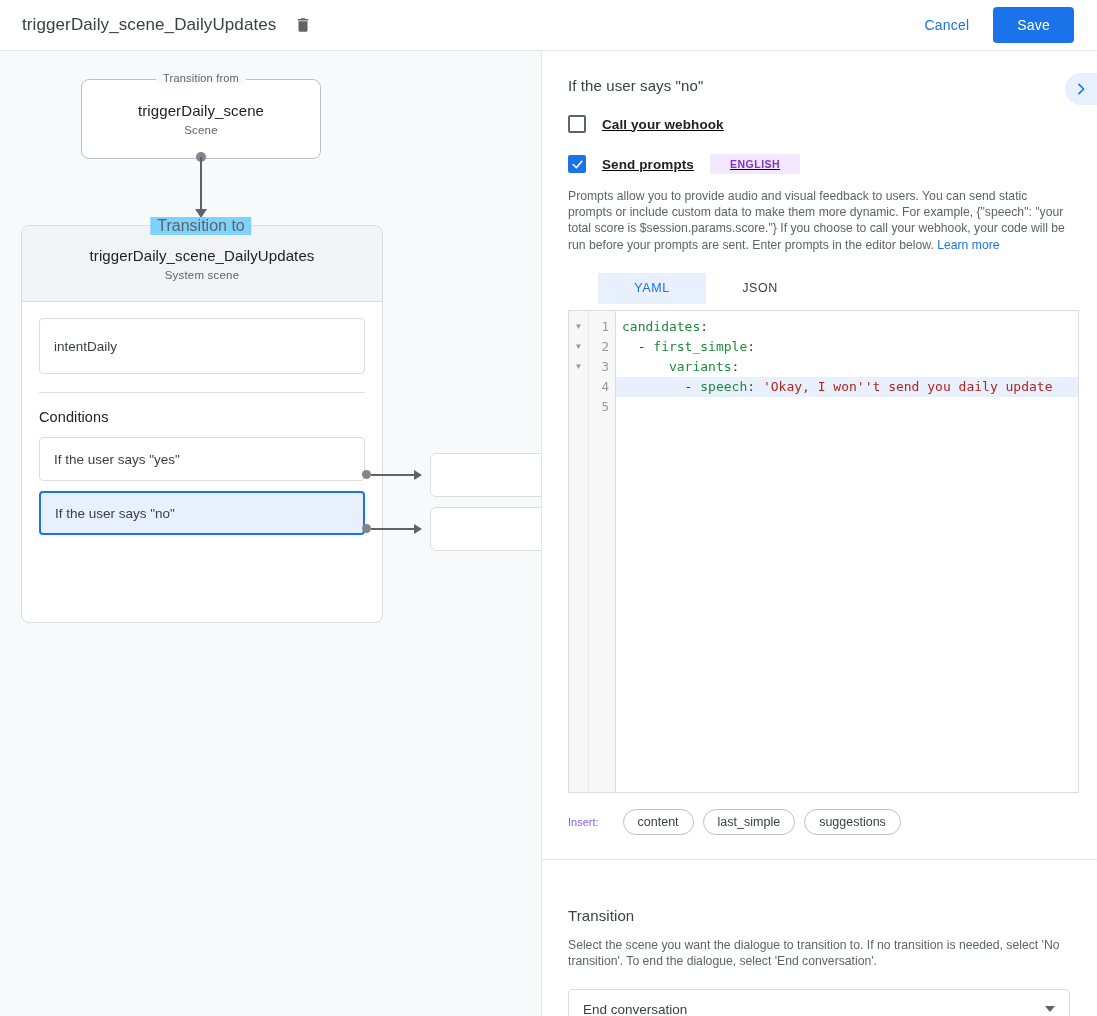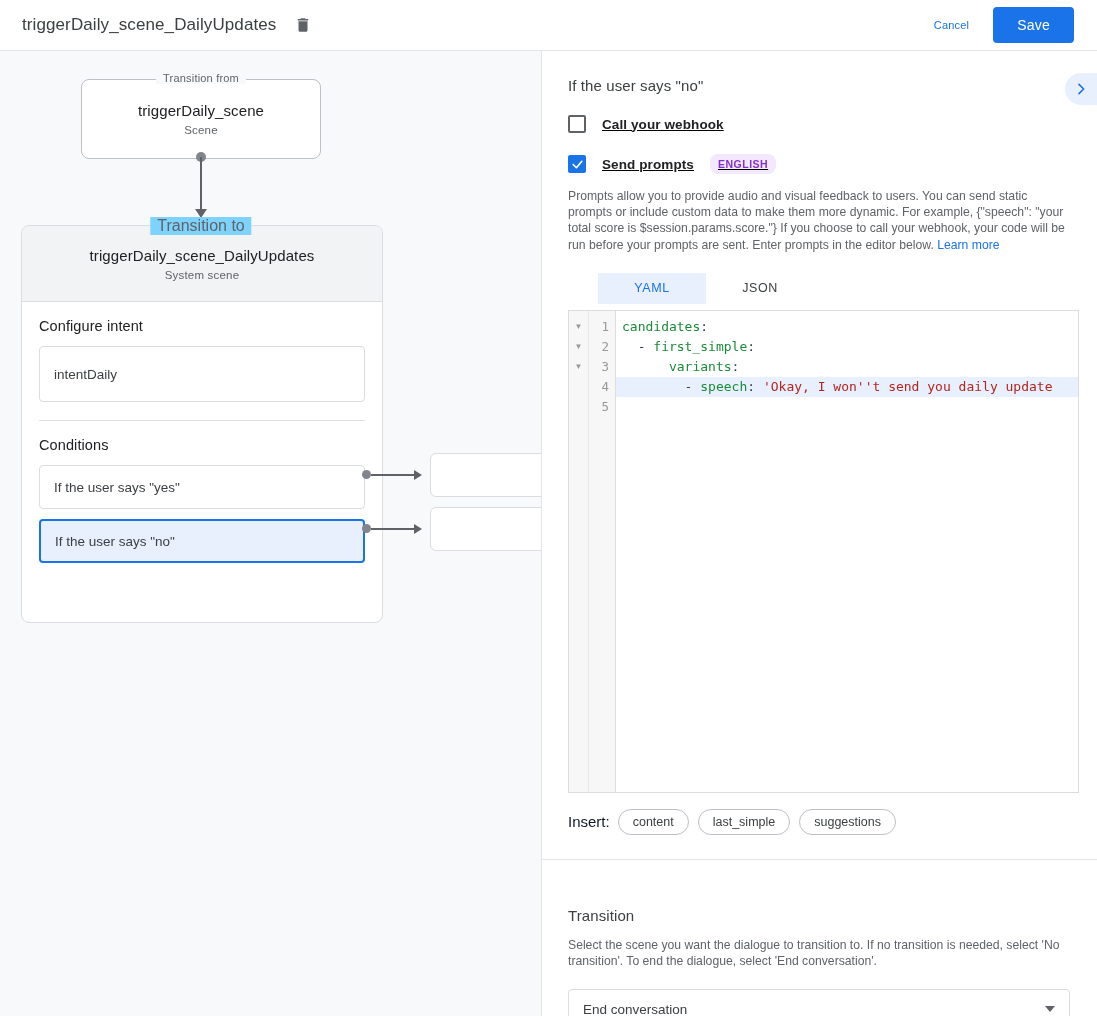--- a/index.html
+++ b/index.html
@@ -27,21 +27,21 @@
   }
   .trash-btn {
     margin-left: 14px;
     width: 26px; height: 26px;
     display: flex; align-items: center; justify-content: center;
     cursor: pointer; border-radius: 50%;
   }
   .trash-btn svg { display:block; }
   #topbar .spacer { flex: 1; }
   .cancel-btn {
-    color: #1a73e8; font-size: 11px; font-weight: 500;
+    color: #1a73e8; font-size: 14px; font-weight: 500;
     background: none; border: none; cursor: pointer;
     padding: 9px 14px; border-radius: 4px; letter-spacing: .2px;
   }
   .save-btn {
     background: #1a73e8; color: #ffffff; font-size: 14px; font-weight: 500;
     border: none; cursor: pointer; border-radius: 4px;
     padding: 0 24px; height: 36px; margin-left: 10px; margin-right: 23px;
     letter-spacing: .2px;
     font-family: "Liberation Sans", sans-serif;
   }
@@ -204,21 +204,21 @@
     display: flex; align-items: center; justify-content: center;
   }
   .checkrow .lbl {
     margin-left: 16px; font-size: 13.5px; color: #202124; font-weight: bold;
     letter-spacing: .1px;
   }
   .lang-badge {
     margin-left: 16px;
     background: #f3e8fd; color: #8430ce;
     font-size: 10.5px; font-weight: bold; letter-spacing: .5px;
-    padding: 4px 8px; border-radius: 8px;
+    padding: 4px 20px; border-radius: 1px;
   }
   #prompts-desc {
     margin: 14px 26px 0 26px;
     font-size: 12.2px; line-height: 16.2px; color: #5f6368;
     max-width: 510px;
   }
   #prompts-desc a { color: #1a73e8; text-decoration: none; }
 
   
   #editor-tabs {
@@ -265,21 +265,21 @@
   #code .cline { height: 20px; line-height: 20px; padding-left: 6px; }
   #code .cline.hl { background: #e8f0fe; }
   .tok-key { color: #1a8b36; }
   .tok-str { color: #b3261e; }
   .tok-punct { color: #3c4043; }
 
   #insert-row {
     display: flex; align-items: center;
     margin: 16px 0 0 26px;
   }
-  #insert-row .ilabel { font-size: 15px; color: #0f172a; margin-right: 8px; }
+  #insert-row .ilabel { font-size: 11px; color: #8b5cf6; margin-right: 24px; }
   .chip {
     border: 1px solid #bdc1c6; border-radius: 16px;
     padding: 5px 14px; font-size: 12.5px; color: #3c4043;
     margin-right: 9px; cursor: pointer; background: #fff;
   }
 
   #panel-divider {
     margin-top: 24px; height: 1px; background: #e3e5e8; width: 100%;
   }
 
@@ -338,21 +338,20 @@
   <div class="stub-box" style="left:430px; top:402px;"></div>
   <div class="stub-box" style="left:430px; top:456px;"></div>
 
   <div id="node-to">
     <div id="node-to-header">
       <div class="node-title">triggerDaily_scene_DailyUpdates</div>
       <div class="node-sub">System scene</div>
     </div>
 
     <div class="section">
-      <div class="section-title">Configure intent</div>
       <div class="field-box">intentDaily</div>
       <div id="divider-intent"></div>
     </div>
 
     <div class="section">
       <div class="section-title">Conditions</div>
       <div class="cond-item">If the user says "yes"</div>
       <div class="cond-item selected">If the user says "no"</div>
     </div>
   </div>

